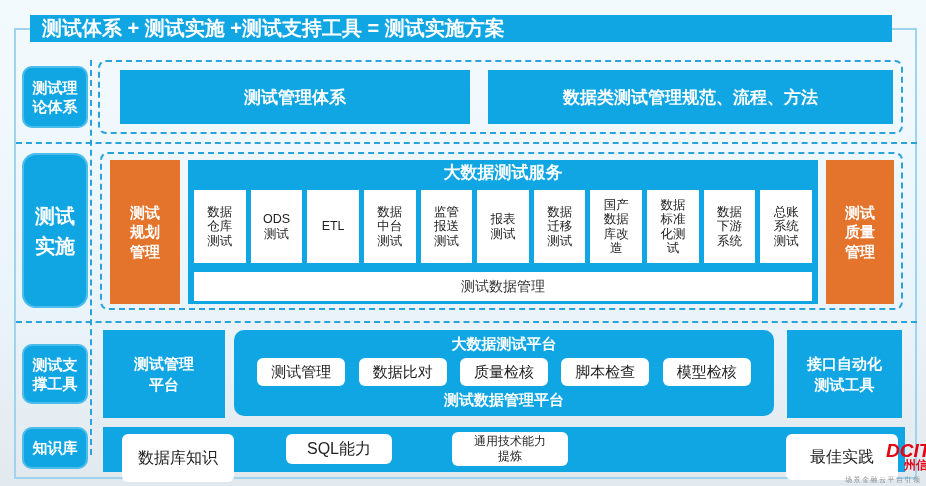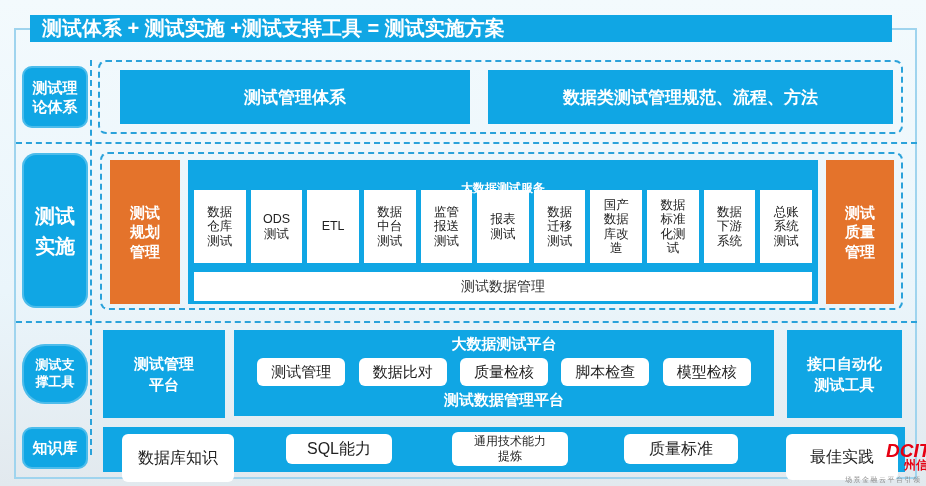--- a/index.html
+++ b/index.html
@@ -66,37 +66,37 @@
 <div class="abs outer-border"></div>
 
 <div class="abs header">测试体系 + 测试实施 +测试支持工具 = 测试实施方案</div>
 
 <div class="abs v-sep"></div>
 
 <div class="abs side-label" style="left:22px;top:66px;width:66px;height:62px;font-size:15px;line-height:1.3;">测试理
 论体系</div>
 <div class="abs side-label" style="left:22px;top:153px;width:66px;height:155px;font-size:20px;line-height:1.5;border-radius:14px;">测试
 实施</div>
-<div class="abs side-label" style="left:22px;top:344px;width:66px;height:60px;font-size:13px;line-height:1.3;border-radius:23px;">测试支
+<div class="abs side-label" style="left:22px;top:344px;width:66px;height:60px;font-size:15px;line-height:1.3;">测试支
 撑工具</div>
 <div class="abs side-label" style="left:22px;top:427px;width:66px;height:42px;font-size:15px;">知识库</div>
 
 <div class="abs dashed-rect" style="left:98px;top:60px;width:805px;height:74px;"></div>
 <div class="abs bluebox" style="left:120px;top:70px;width:350px;height:54px;font-size:17px;">测试管理体系</div>
 <div class="abs bluebox" style="left:488px;top:70px;width:405px;height:54px;font-size:17px;">数据类测试管理规范、流程、方法</div>
 
 <div class="abs h-sep" style="left:16px;top:142px;width:901px;"></div>
 
 <div class="abs dashed-rect" style="left:100px;top:152px;width:803px;height:158px;"></div>
 <div class="abs orangebox" style="left:110px;top:160px;width:70px;height:144px;">测试
 规划
 管理</div>
 
 <div class="abs blue-container" style="left:188px;top:160px;width:630px;height:144px;">
-  <div class="container-title" style="padding-top:20px;font-size:12px;">大数据测试服务</div>
+  <div class="container-title" style="padding-top:1px;font-size:17px;">大数据测试服务</div>
   <div class="svc-row">
     <div class="svc">数据
 仓库
 测试</div>
     <div class="svc">ODS
 测试</div>
     <div class="svc">ETL</div>
     <div class="svc">数据
 中台
 测试</div>
@@ -128,39 +128,38 @@
 
 <div class="abs orangebox" style="left:826px;top:160px;width:68px;height:144px;">测试
 质量
 管理</div>
 
 <div class="abs h-sep" style="left:16px;top:321px;width:901px;"></div>
 
 <div class="abs bluebox" style="left:103px;top:330px;width:122px;height:88px;font-size:15px;line-height:1.4;">测试管理
 平台</div>
 
-<div class="abs blue-container" style="left:234px;top:330px;width:540px;height:86px;">
+<div class="abs blue-container" style="left:234px;top:330px;width:540px;height:86px;border-radius:10px;">
   <div class="container-title" style="padding-top:5px;font-size:15px;">大数据测试平台</div>
   <div class="tools-row">
     <div class="chip tool-chip">测试管理</div>
     <div class="chip tool-chip">数据比对</div>
     <div class="chip tool-chip">质量检核</div>
     <div class="chip tool-chip">脚本检查</div>
     <div class="chip tool-chip">模型检核</div>
   </div>
   <div class="container-title" style="position:absolute;bottom:6px;width:100%;font-size:15px;">测试数据管理平台</div>
 </div>
 
 <div class="abs bluebox" style="left:787px;top:330px;width:115px;height:88px;font-size:15px;line-height:1.4;">接口自动化
 测试工具</div>
 
 <div class="abs blue-container" style="left:103px;top:427px;width:802px;height:45px;">
   <div class="chip abs" style="left:19px;top:7px;width:112px;height:48px;font-size:16px;">数据库知识</div>
   <div class="chip abs" style="left:183px;top:7px;width:106px;height:30px;font-size:16px;">SQL能力</div>
   <div class="chip abs" style="left:349px;top:5px;width:116px;height:34px;font-size:12px;line-height:1.25;">通用技术能力
 提炼</div>
-  <div class="chip abs" style="left:521px;top:7px;width:114px;height:30px;font-size:16px;">质量标准</div>
   <div class="chip abs" style="left:683px;top:7px;width:112px;height:46px;font-size:16px;">最佳实践</div>
 </div>
 
 <div class="abs logo-mark" style="left:886px;top:440px;">DCITS</div>
 <div class="abs logo-cjk" style="left:904px;top:457px;">州信</div>
 <div class="abs logo-slogan" style="left:845px;top:475px;">场景金融云平台引领</div>
 
 </body></html>

